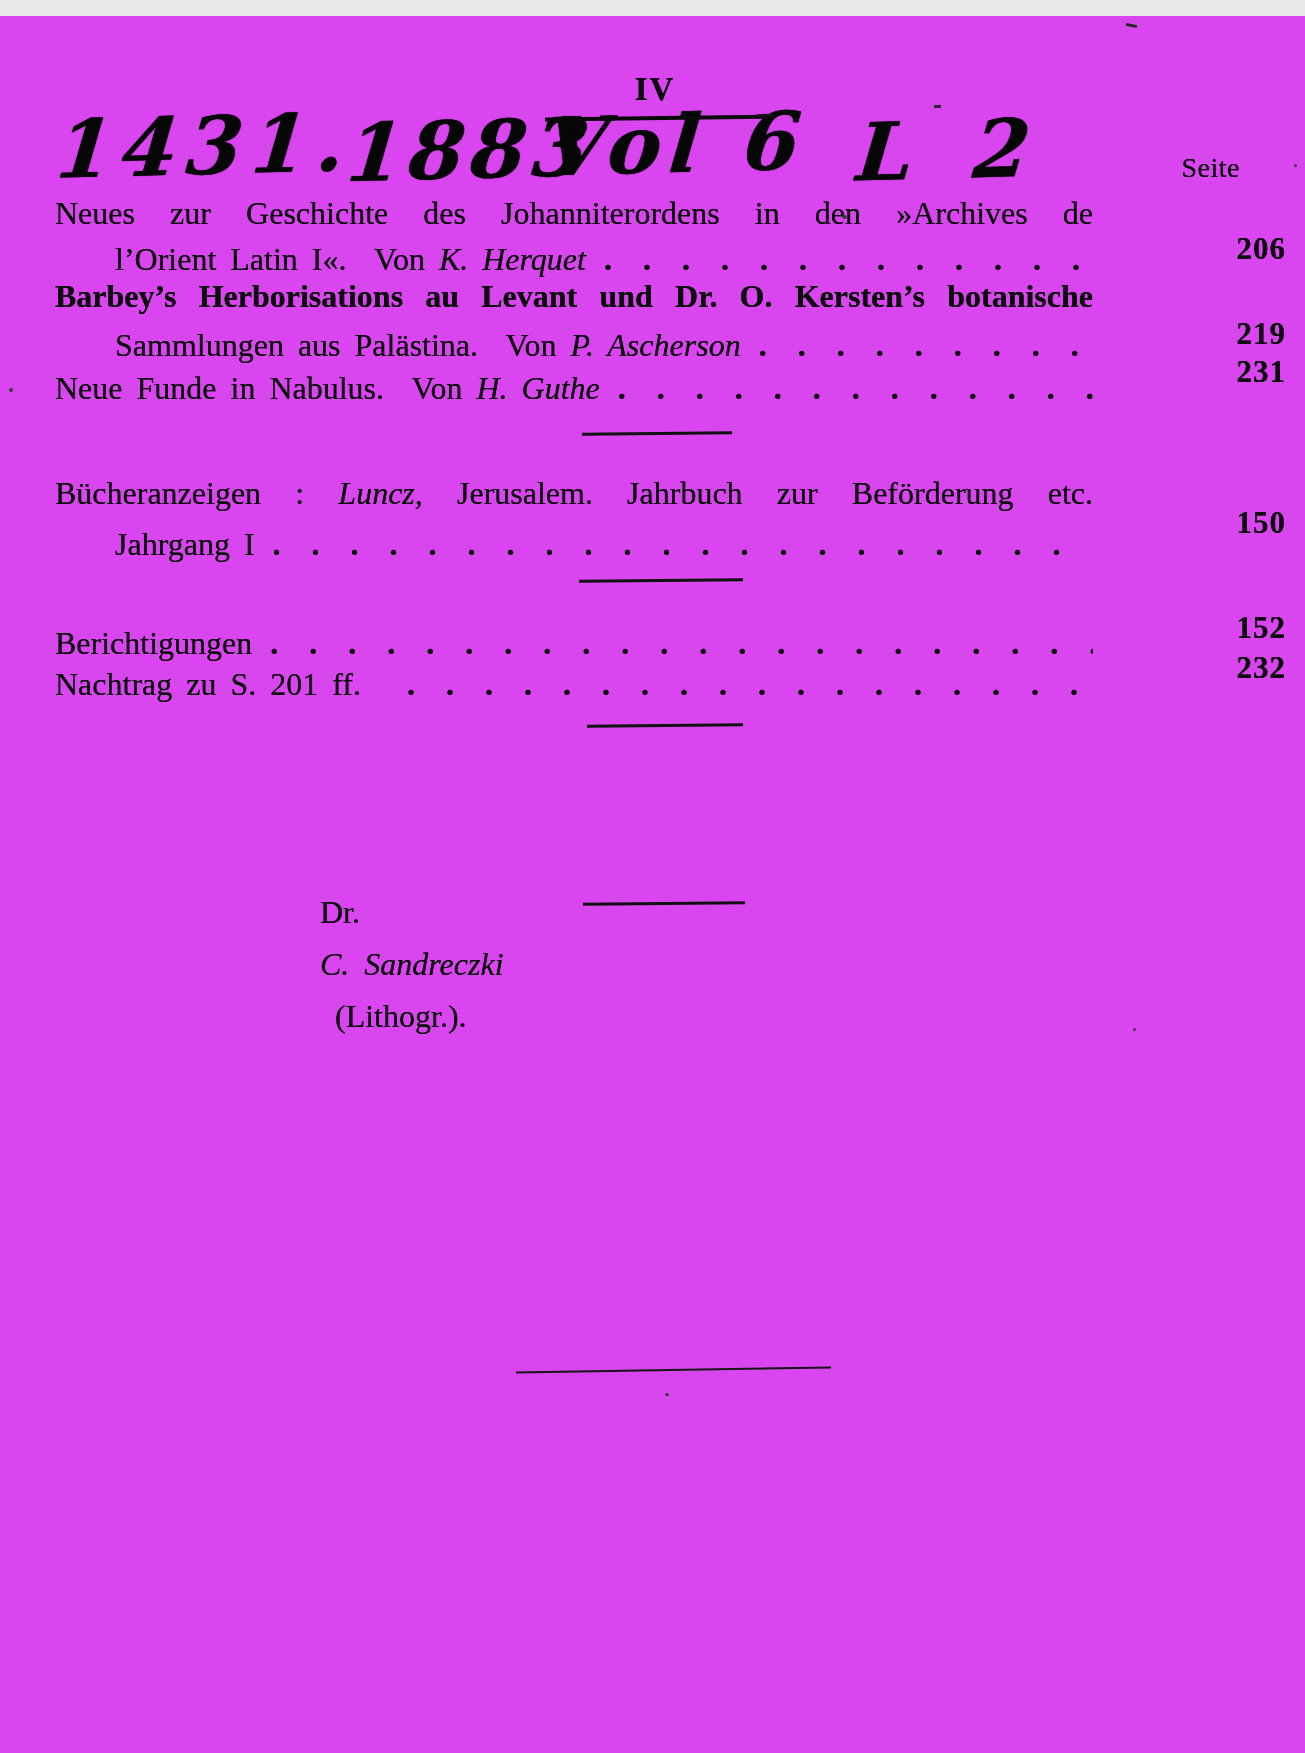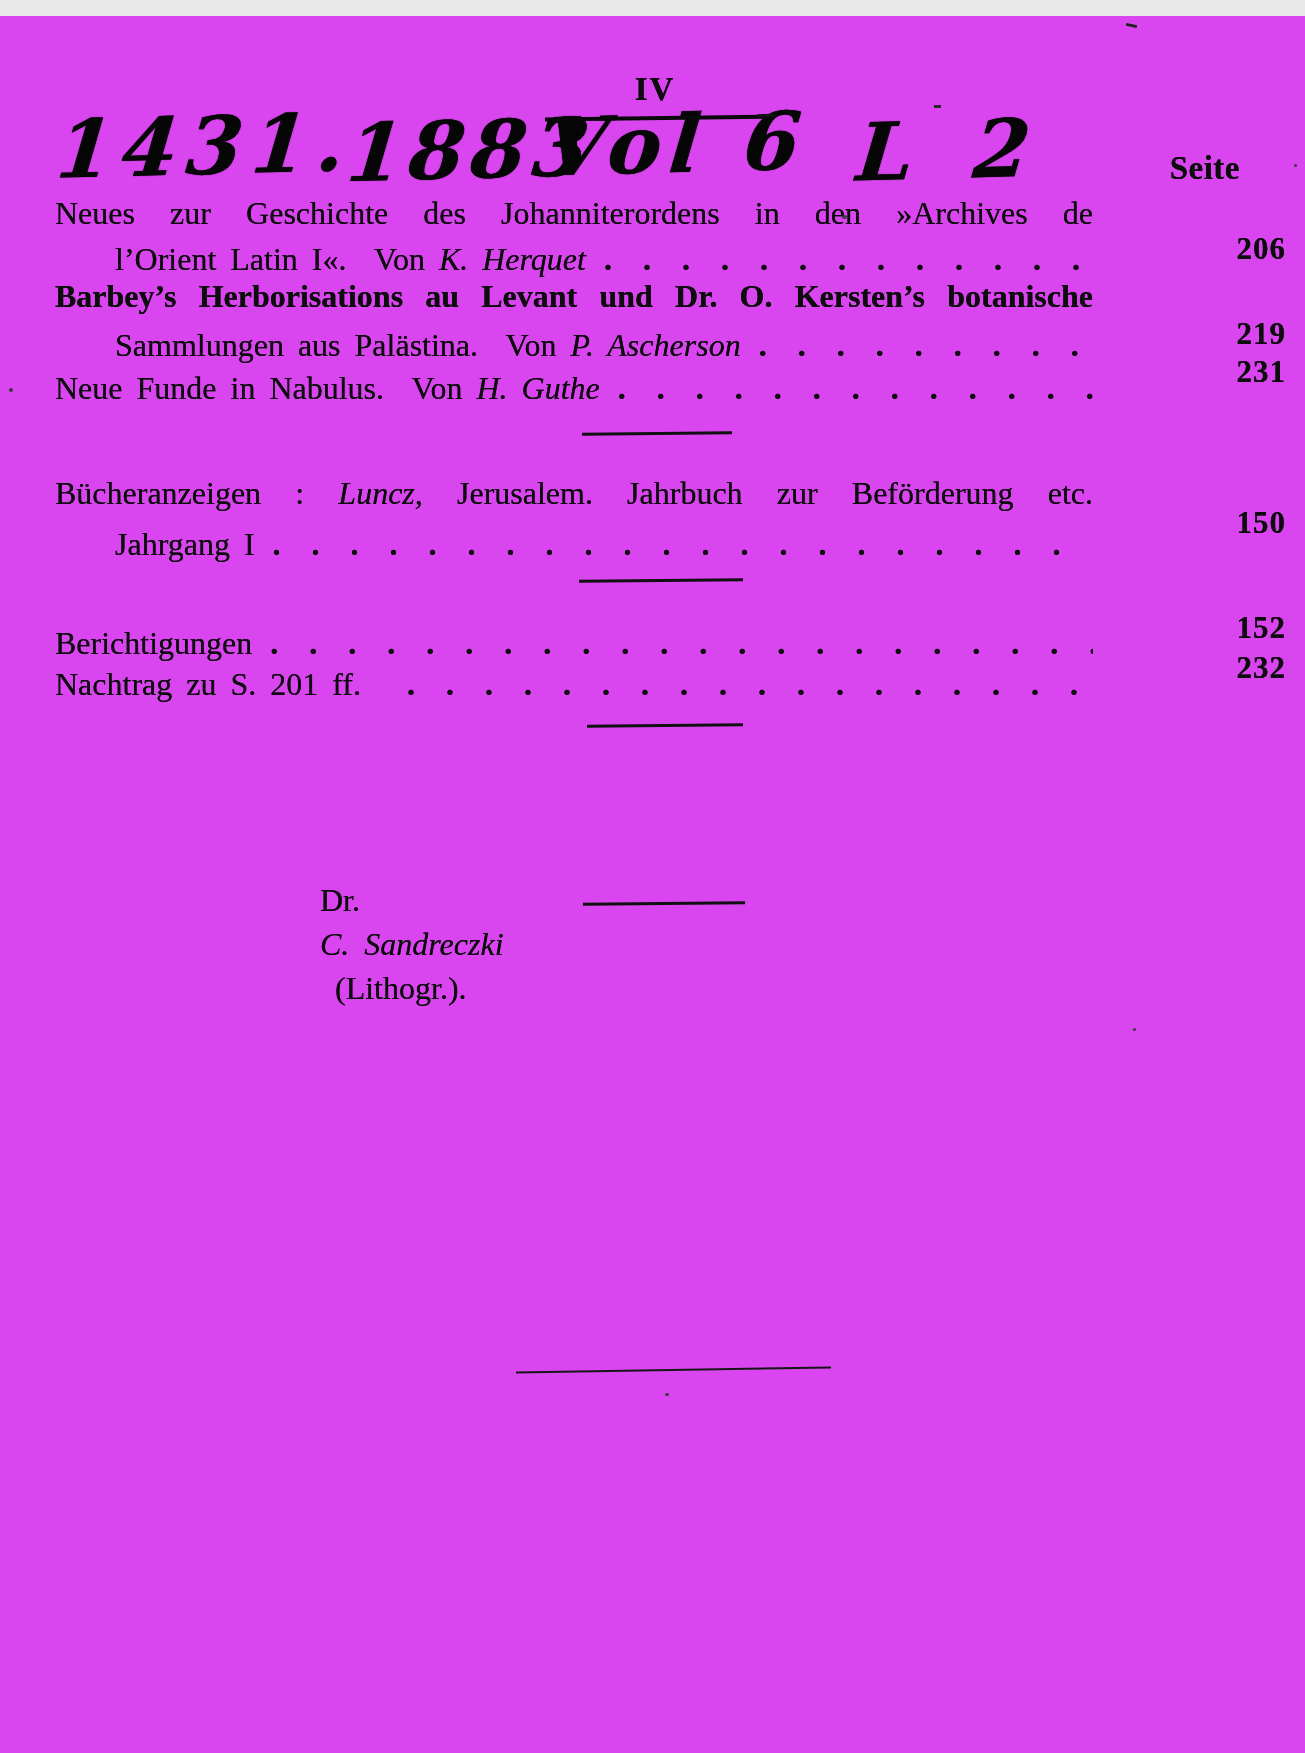--- a/index.html
+++ b/index.html
@@ -30,21 +30,21 @@
   .hw-0{top:90px;left:58px;letter-spacing:9px;}
   .hw-1{top:94px;left:348px;letter-spacing:6px;}
   .hw-2{top:88px;left:546px;letter-spacing:8px;}
   .hw-3{top:94px;left:858px;letter-spacing:16px;}
   .strike{position:absolute;top:100px;left:545px;width:228px;height:4px;background:#090909;transform:rotate(-0.7deg);}
   .strike-dash{position:absolute;top:98px;left:757px;width:17px;height:3px;background:#151515;transform:rotate(-2deg);}
   .strike-dot{position:absolute;top:89px;left:934px;width:7px;height:3px;background:#2a2a2a;}
   
   .seite{
     position:absolute;top:139px;right:65px;
-    font-size:33px;font-weight:bold;line-height:26px;letter-spacing:.5px;
+    font-size:28px;font-weight:normal;line-height:26px;letter-spacing:.5px;
   }
   
   #toc-rows .row{
     position:absolute;left:55px;width:1038px;
     font-size:32px;line-height:40px;word-spacing:6px;
     display:flex;align-items:baseline;
   }
   #toc-rows .row:not(.just) span{white-space:pre;}
   #toc-rows .row.just{display:block;text-align:justify;text-align-last:justify;}
   #toc-rows .row.ind{padding-left:60px;width:978px;}
@@ -68,21 +68,21 @@
   .rule.bottom{top:1353px;left:516px;width:315px;height:2px;transform:rotate(-0.9deg);background:#161616;}
   
   .tafel-1{
     position:absolute;top:775px;left:62px;width:1049px;
     font-size:32px;line-height:40px;word-spacing:6px;display:flex;
   }
   .tafel-1 .hang{white-space:pre;}
   .tafel-1 .tafel-body{display:block;flex:1 1 auto;margin-left:56px;text-align:justify;text-align-last:justify;}
   .tafel-2{
     position:absolute;top:818px;left:260px;
-    font-size:32px;line-height:44px;word-spacing:7px;white-space:pre;
+    font-size:32px;line-height:52px;word-spacing:7px;white-space:pre;
   }
   
   .note-line{
     position:absolute;font-size:32px;line-height:40px;word-spacing:6px;
     text-align:justify;text-align-last:justify;
   }
   .note-1{top:940px;left:62px;width:1185px;}
   .note-2{top:983px;left:133px;width:1114px;}
   
   .speck{position:absolute;background:#3a3a3a;border-radius:50%;}

